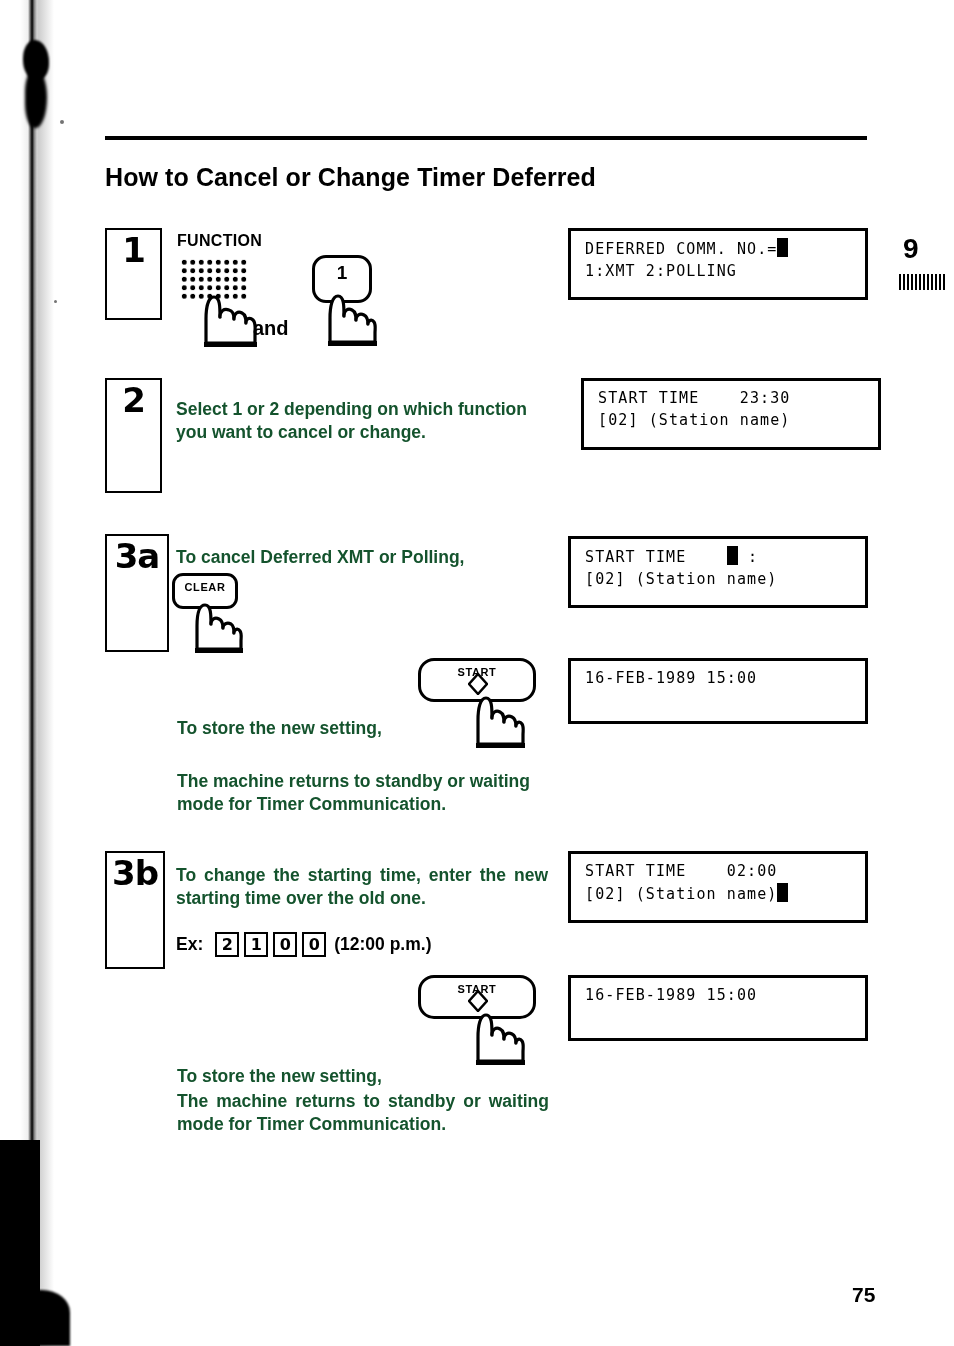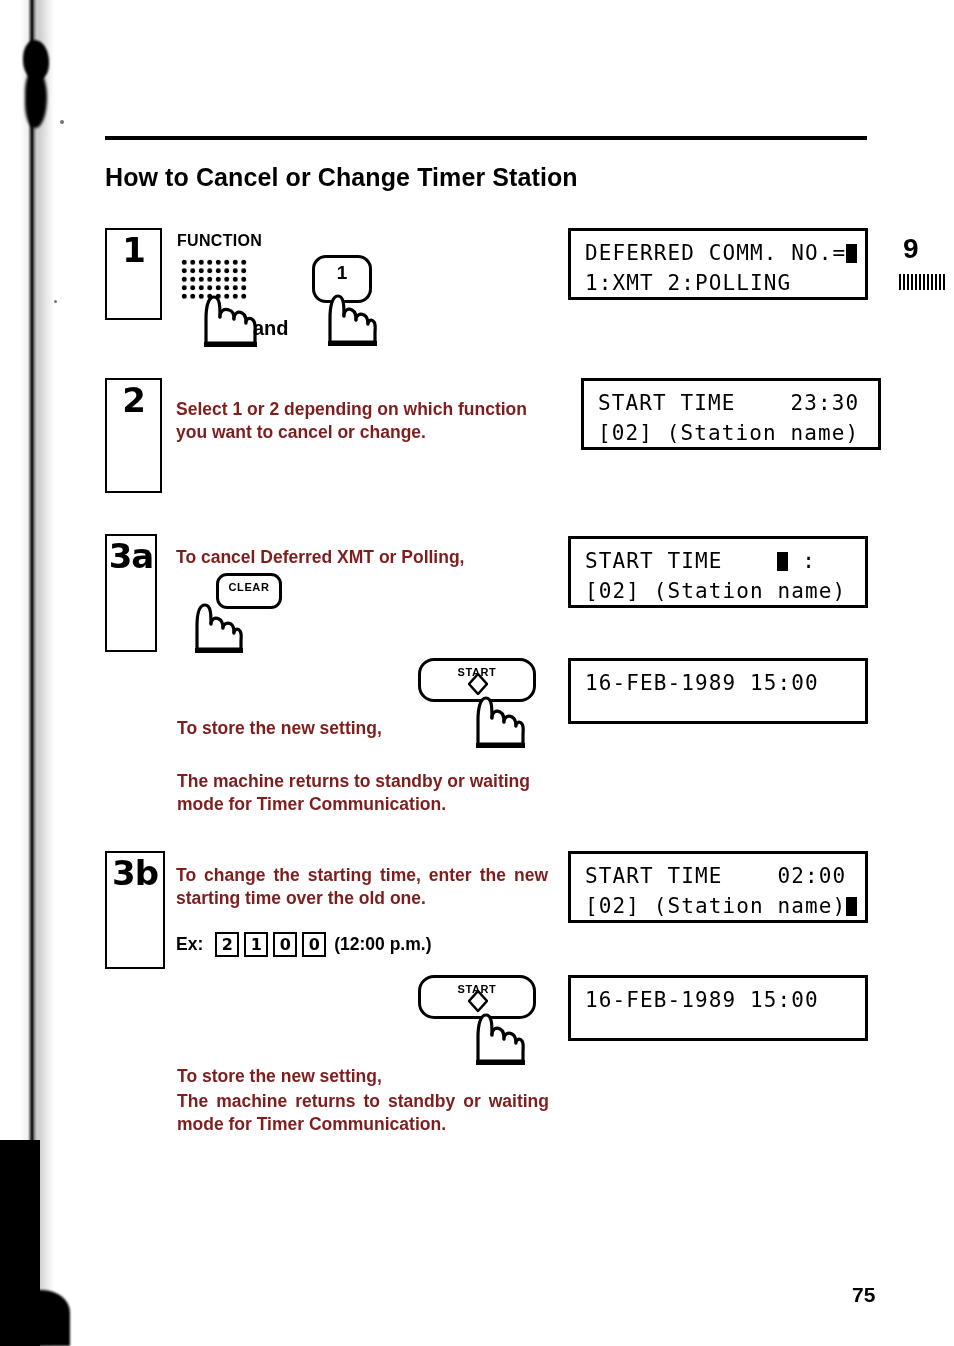--- a/index.html
+++ b/index.html
@@ -144,30 +144,30 @@
     top: 3px;
     transform: translateX(-50%);
     font-size: 34px;
     font-weight: bold;
     font-family: "DejaVu Sans", sans-serif;
     line-height: 1;
     letter-spacing: -1px;
   }
   .step-box.s1  { left: 105px; top: 228px;  width: 57px; height: 92px; }
   .step-box.s2  { left: 105px; top: 378px;  width: 57px; height: 115px; }
-  .step-box.s3a { left: 105px; top: 534px;  width: 52px; height: 118px; }
+  .step-box.s3a { left: 105px; top: 534px;  width: 64px; height: 118px; }
   .step-box.s3b { left: 105px; top: 851px;  width: 60px; height: 118px; padding-left: 16px; }
 
   
   .body-text {
     position: absolute;
     font-size: 17.5px;
     font-weight: bold;
     line-height: 1.33;
-    color: #7f1d1d;
+    color: #14532d;
   }
   .body-text.justified { text-align: justify; }
 
   .label-function {
     position: absolute;
     left: 177px;
     top: 232px;
     font-size: 16px;
     font-weight: bold;
     letter-spacing: .3px;
@@ -223,21 +223,21 @@
   
   .lcd {
     position: absolute;
     border: 3px solid #000;
     background: #fff;
     box-sizing: border-box;
     padding: 7px 12px 6px 14px;
     font-family: "DejaVu Sans Mono", monospace;
   }
   .lcd .line {
-    font-size: 21px;
+    font-size: 15px;
     line-height: 1.45;
     letter-spacing: 1.1px;
     white-space: pre;
     font-weight: normal;
   }
   .cursor-blk {
     display: inline-block;
     width: 11px;
     height: 19px;
     background: #000;
@@ -295,21 +295,21 @@
   <div class="scan-spine-soft"></div>
   <div class="scan-spine"></div>
   <div class="scan-blob-a"></div>
   <div class="scan-blob-b"></div>
   <div class="scan-blob-bottom"></div>
   <div class="scan-blob-foot"></div>
   <div class="scan-speck" style="left:60px; top:120px; width:4px; height:4px;"></div>
   <div class="scan-speck" style="left:54px; top:300px; width:3px; height:3px;"></div>
 
   <div class="rule"></div>
-  <div class="page-title">How to Cancel or Change Timer Station</div>
+  <div class="page-title">How to Cancel or Change Timer Deferred</div>
 
   <div class="chapter-num">9</div>
   <div class="chapter-bars"></div>
 
   <div class="step-box s1">
     <span class="num">1</span>
   </div>
 
   <div class="label-function">FUNCTION</div>
   <div class="dot-pad"></div>
@@ -354,21 +354,21 @@
   <div class="lcd d2">
     <div class="line"><span>START TIME    23:30</span></div>
     <div class="line"><span>[02] (Station name)</span></div>
   </div>
 
   <div class="step-box s3a">
     <span class="num">3a</span>
   </div>
   <div class="body-text" style="left:176px; top:546px; width:400px;">To cancel Deferred XMT or Polling,</div>
 
-  <div class="keycap" style="left:172px; top:573px; width:66px; height:36px; border-radius:11px;margin-left:44px;">
+  <div class="keycap" style="left:172px; top:573px; width:66px; height:36px; border-radius:11px;">
     <span class="cap-label">CLEAR</span>
   </div>
   <svg class="hand" style="left:186px; top:598px;" width="60" height="55" viewBox="0 0 60 55">
     <g fill="#fff" stroke="#000" stroke-width="3.2" stroke-linejoin="round" stroke-linecap="round">
       <path d="M11,51 L11,28 C11,17 13,7 19,7 C25,7 25,17 25,26"></path>
       <path d="M25,26 C25,21 29,19 33,21 C37,23 37,27 37,30"></path>
       <path d="M37,30 C37,26 41,24 45,26 C48,28 48,32 48,35"></path>
       <path d="M48,35 C48,31 52,30 54,33 C56,36 55,40 55,43 L55,51"></path>
       <path d="M11,51 L55,51"></path>
     </g>

